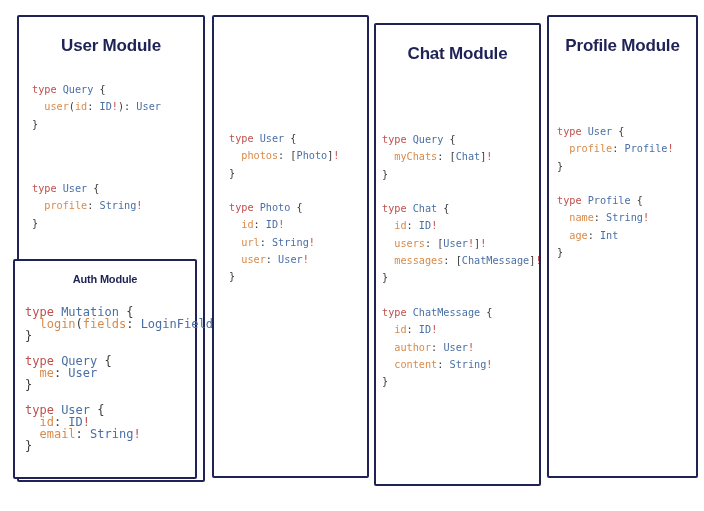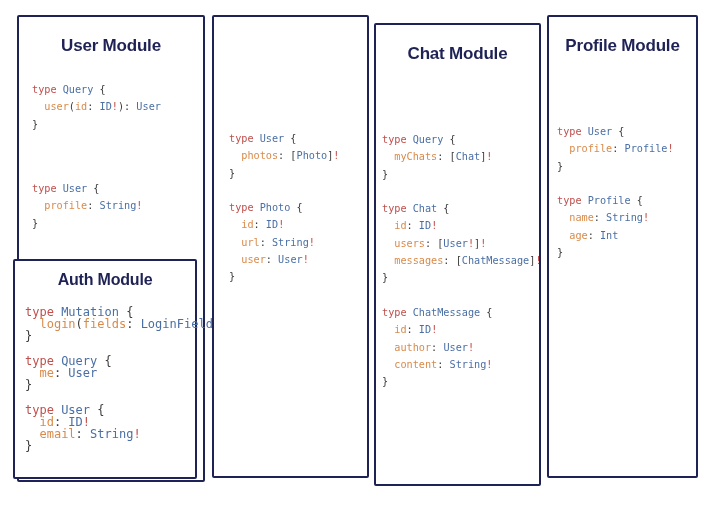--- a/index.html
+++ b/index.html
@@ -32,21 +32,21 @@
 
   .card-title {
     text-align: center;
     font-family: "Liberation Sans", sans-serif;
     font-weight: bold;
     color: #1f2255;
     letter-spacing: -0.2px;
   }
 
   .title-lg { font-size: 17px; line-height: 20px; }
-  .title-sm { font-size: 16px; line-height: 15px; }
+  .title-sm { font-size: 11px; line-height: 15px; }
 
   .code {
     font-family: "DejaVu Sans Mono", "Liberation Mono", monospace;
     white-space: pre;
     color: #3b3b3b;
   }
 
   .code-main {
     font-size: 10.2px;
     line-height: 17.3px;

